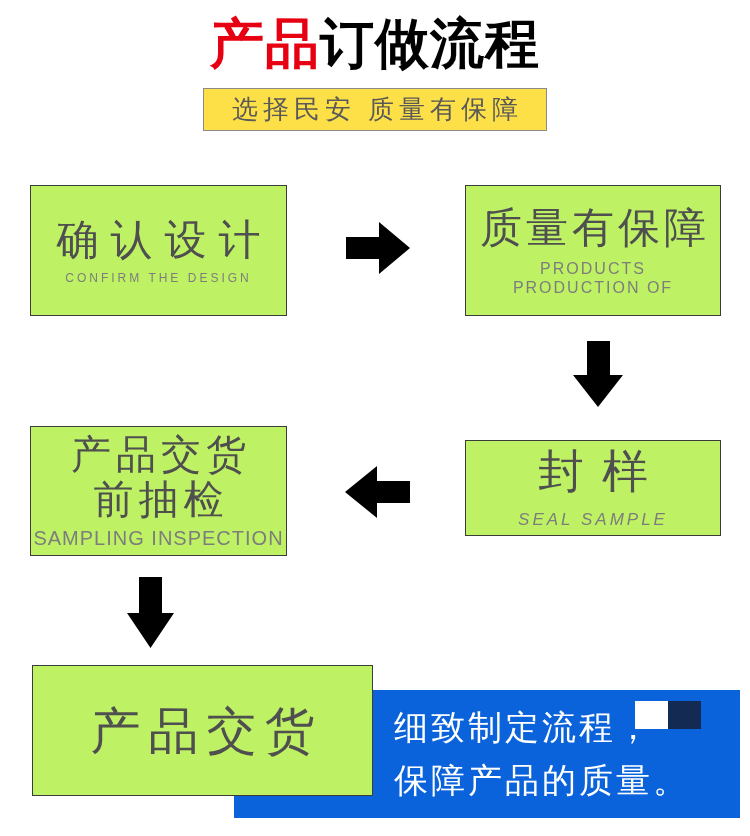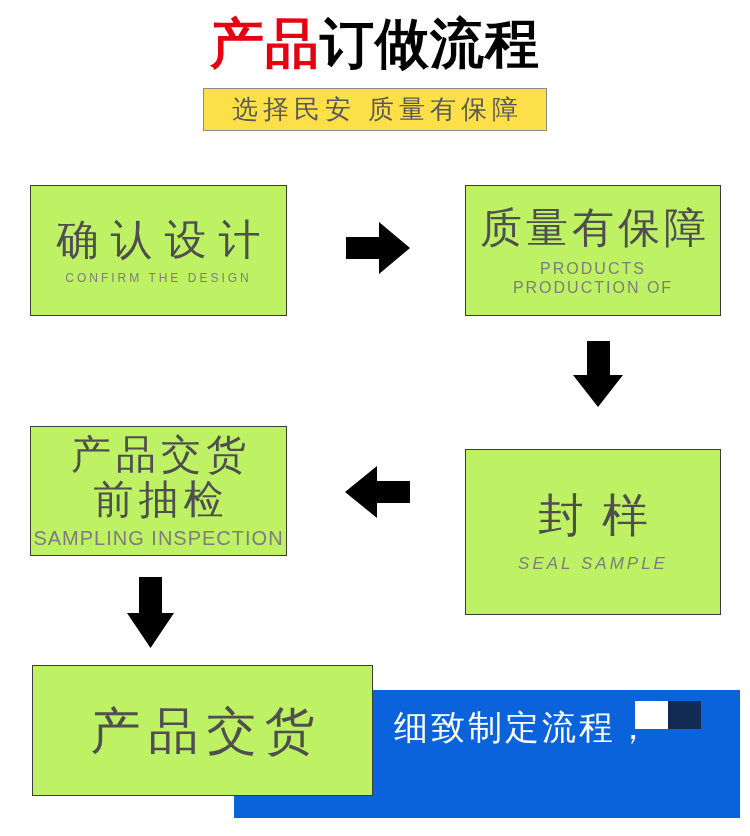--- a/index.html
+++ b/index.html
@@ -63,21 +63,21 @@
     white-space: nowrap;
   }
   .box1 { left: 30px;  top: 185px; width: 257px; height: 131px; }
   .box1 .zh { font-size: 42px; letter-spacing: 12px; text-indent: 12px; }
   .box1 .en { font-size: 12px; letter-spacing: 3px; }
 
   .box2 { left: 465px; top: 185px; width: 256px; height: 131px; }
   .box2 .zh { font-size: 42px; letter-spacing: 4px; text-indent: 4px; }
   .box2 .en { font-size: 16px; letter-spacing: 2px; }
 
-  .box3 { left: 465px; top: 449px; width: 256px; height: 166px; }
+  .box3 { left: 465px; top: 440px; width: 256px; height: 96px; }
   .box3 .zh { font-size: 46px; letter-spacing: 18px; text-indent: 18px; }
   .box3 .en { font-size: 17px; letter-spacing: 3px; margin-top: 12px; font-style: italic; }
 
   .box4 { left: 30px;  top: 426px; width: 257px; height: 130px; }
   .box4 .zh { font-size: 40px; letter-spacing: 5px; text-indent: 5px; }
   .box4 .en { font-size: 20px; letter-spacing: 1px; margin-top: 5px; }
 
   .box5 { left: 32px;  top: 665px; width: 341px; height: 131px; z-index: 2; }
   .box5 .zh { font-size: 50px; letter-spacing: 8px; text-indent: 8px; }
   .box5 .en { font-size: 17px; letter-spacing: 4px; margin-top: 10px; }
@@ -174,20 +174,21 @@
 
   <div class="arrow arrow-4">
     <svg width="47" height="71" viewBox="0 0 47 71">
       <polygon points="12,0 35,0 35,36 47,36 23.5,71 0,36 12,36" fill="#000000"></polygon>
     </svg>
   </div>
 
   <div class="banner" style="background:#0b63db;">
     <div class="banner-text">
       <div>细致制定流程，</div>
+      <div>保障产品的质量。</div>
     </div>
     <div class="deco-squares">
       <div class="deco-square white"></div>
       <div class="deco-square navy"></div>
     </div>
   </div>
 
   <div class="step box5">
     <div class="zh">产品交货</div>
   </div>

